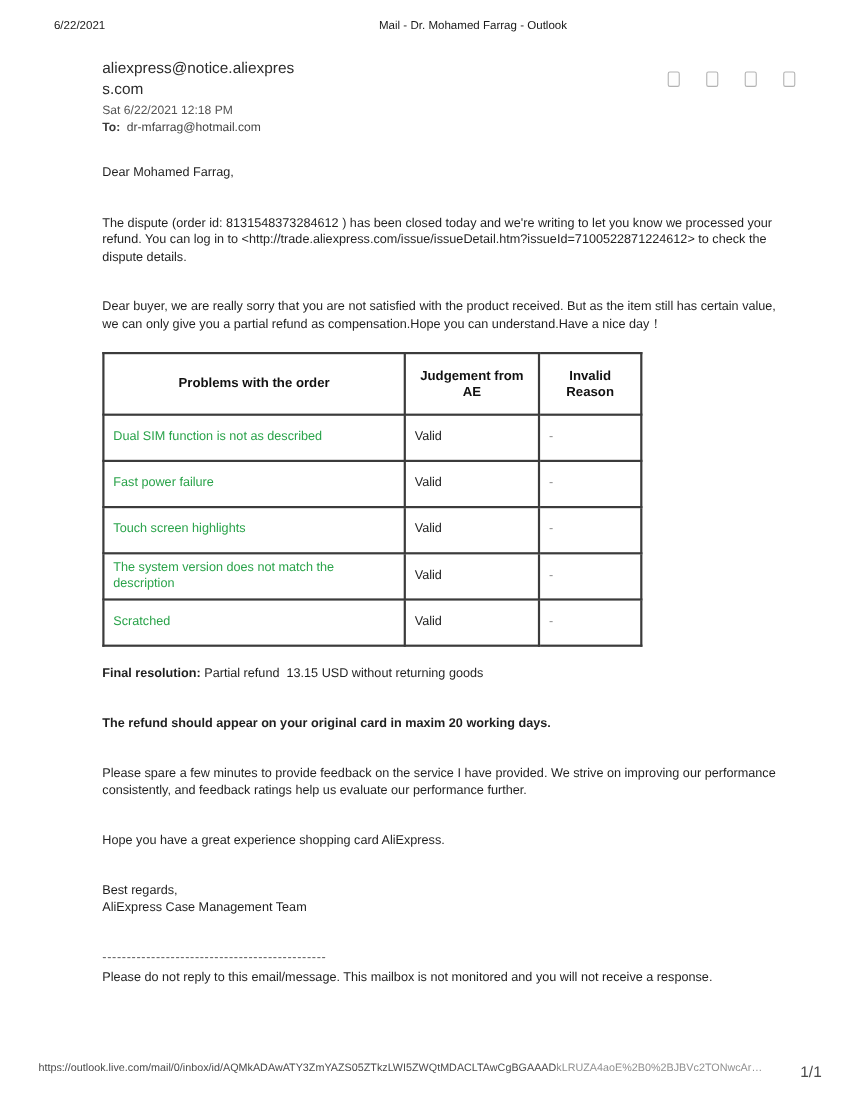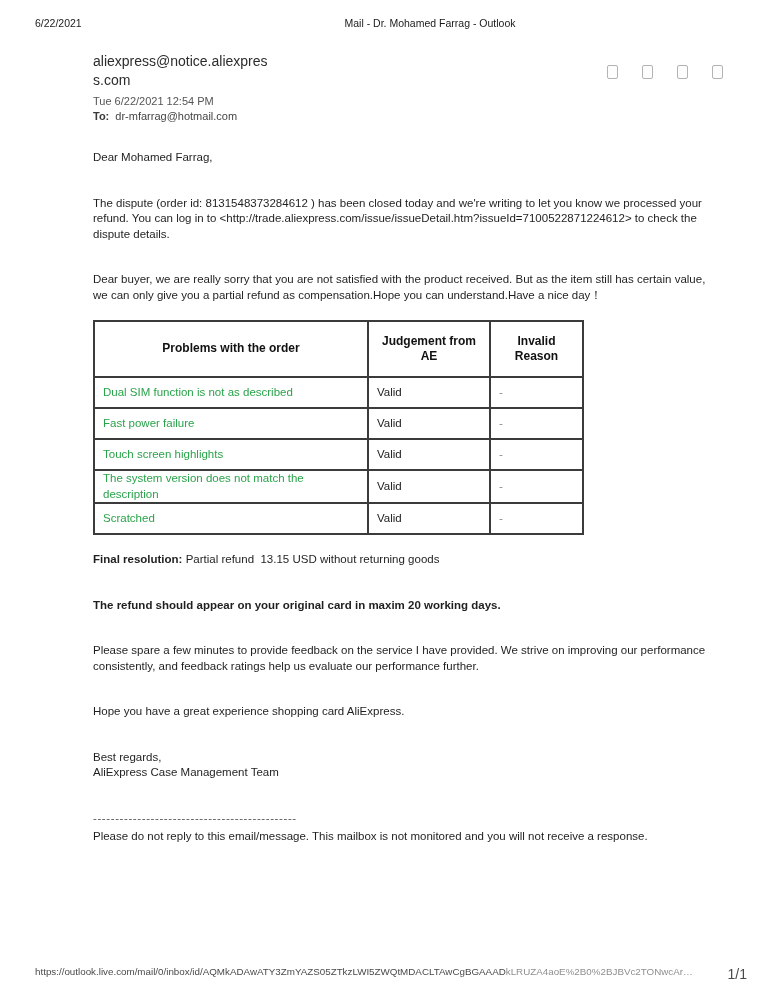--- a/index.html
+++ b/index.html
@@ -7,21 +7,21 @@
   body {
     width: 773px; height: 1000px;
     position: relative;
     font-family: "Liberation Sans", "DejaVu Sans", sans-serif;
     color: #1f1f1f;
     overflow: hidden;
   }
 
   
   .print-date {
-    position: absolute; left: 35px; top: 17px;
+    position: absolute; left: 49px; top: 17px;
     font-size: 10.5px; color: #1a1a1a;
   }
   .print-title {
     position: absolute; left: 430px; top: 17px;
     transform: translateX(-50%);
     font-size: 10.5px; color: #1a1a1a; white-space: nowrap;
   }
   .print-footer-url {
     position: absolute; left: 35px; top: 966px;
     font-size: 9.8px; color: #4a4a4a; white-space: nowrap;
@@ -75,40 +75,40 @@
     table-layout: fixed;
   }
   table.dispute th, table.dispute td {
     border: 2px solid #3b3b3b;
   }
   table.dispute th {
     height: 56px; font-size: 12px; font-weight: bold;
     text-align: center; color: #111111; padding: 0 4px;
   }
   table.dispute td {
-    height: 31px; font-size: 11.5px; padding: 0 8px;
+    height: 42px; font-size: 11.5px; padding: 0 8px;
     vertical-align: middle;
   }
   td.problem { color: #2aa34a; }
   td.judgement { color: #222222; }
   td.invalid { color: #8a8a8a; }
   .col-problem { width: 274px; }
   .col-judgement { width: 122px; }
   .col-invalid { width: 93px; }
 </style>
 </head>
 <body>
 
 <div class="print-date">6/22/2021</div>
 <div class="print-title">Mail - Dr. Mohamed Farrag - Outlook</div>
 
 <div class="email-header">
   <div class="sender-line">aliexpress@notice.aliexpres</div>
   <div class="sender-line">s.com</div>
-  <div class="meta-date">Tue 6/22/2021 12:54 PM</div>
+  <div class="meta-date">Sat 6/22/2021 12:18 PM</div>
   <div class="meta-to">
     <span class="to-label">To:</span><span>dr-mfarrag@hotmail.com</span>
   </div>
 </div>
 
 <div class="header-icons">
   <span class="icon-box"></span>
   <span class="icon-box"></span>
   <span class="icon-box"></span>
   <span class="icon-box"></span>

